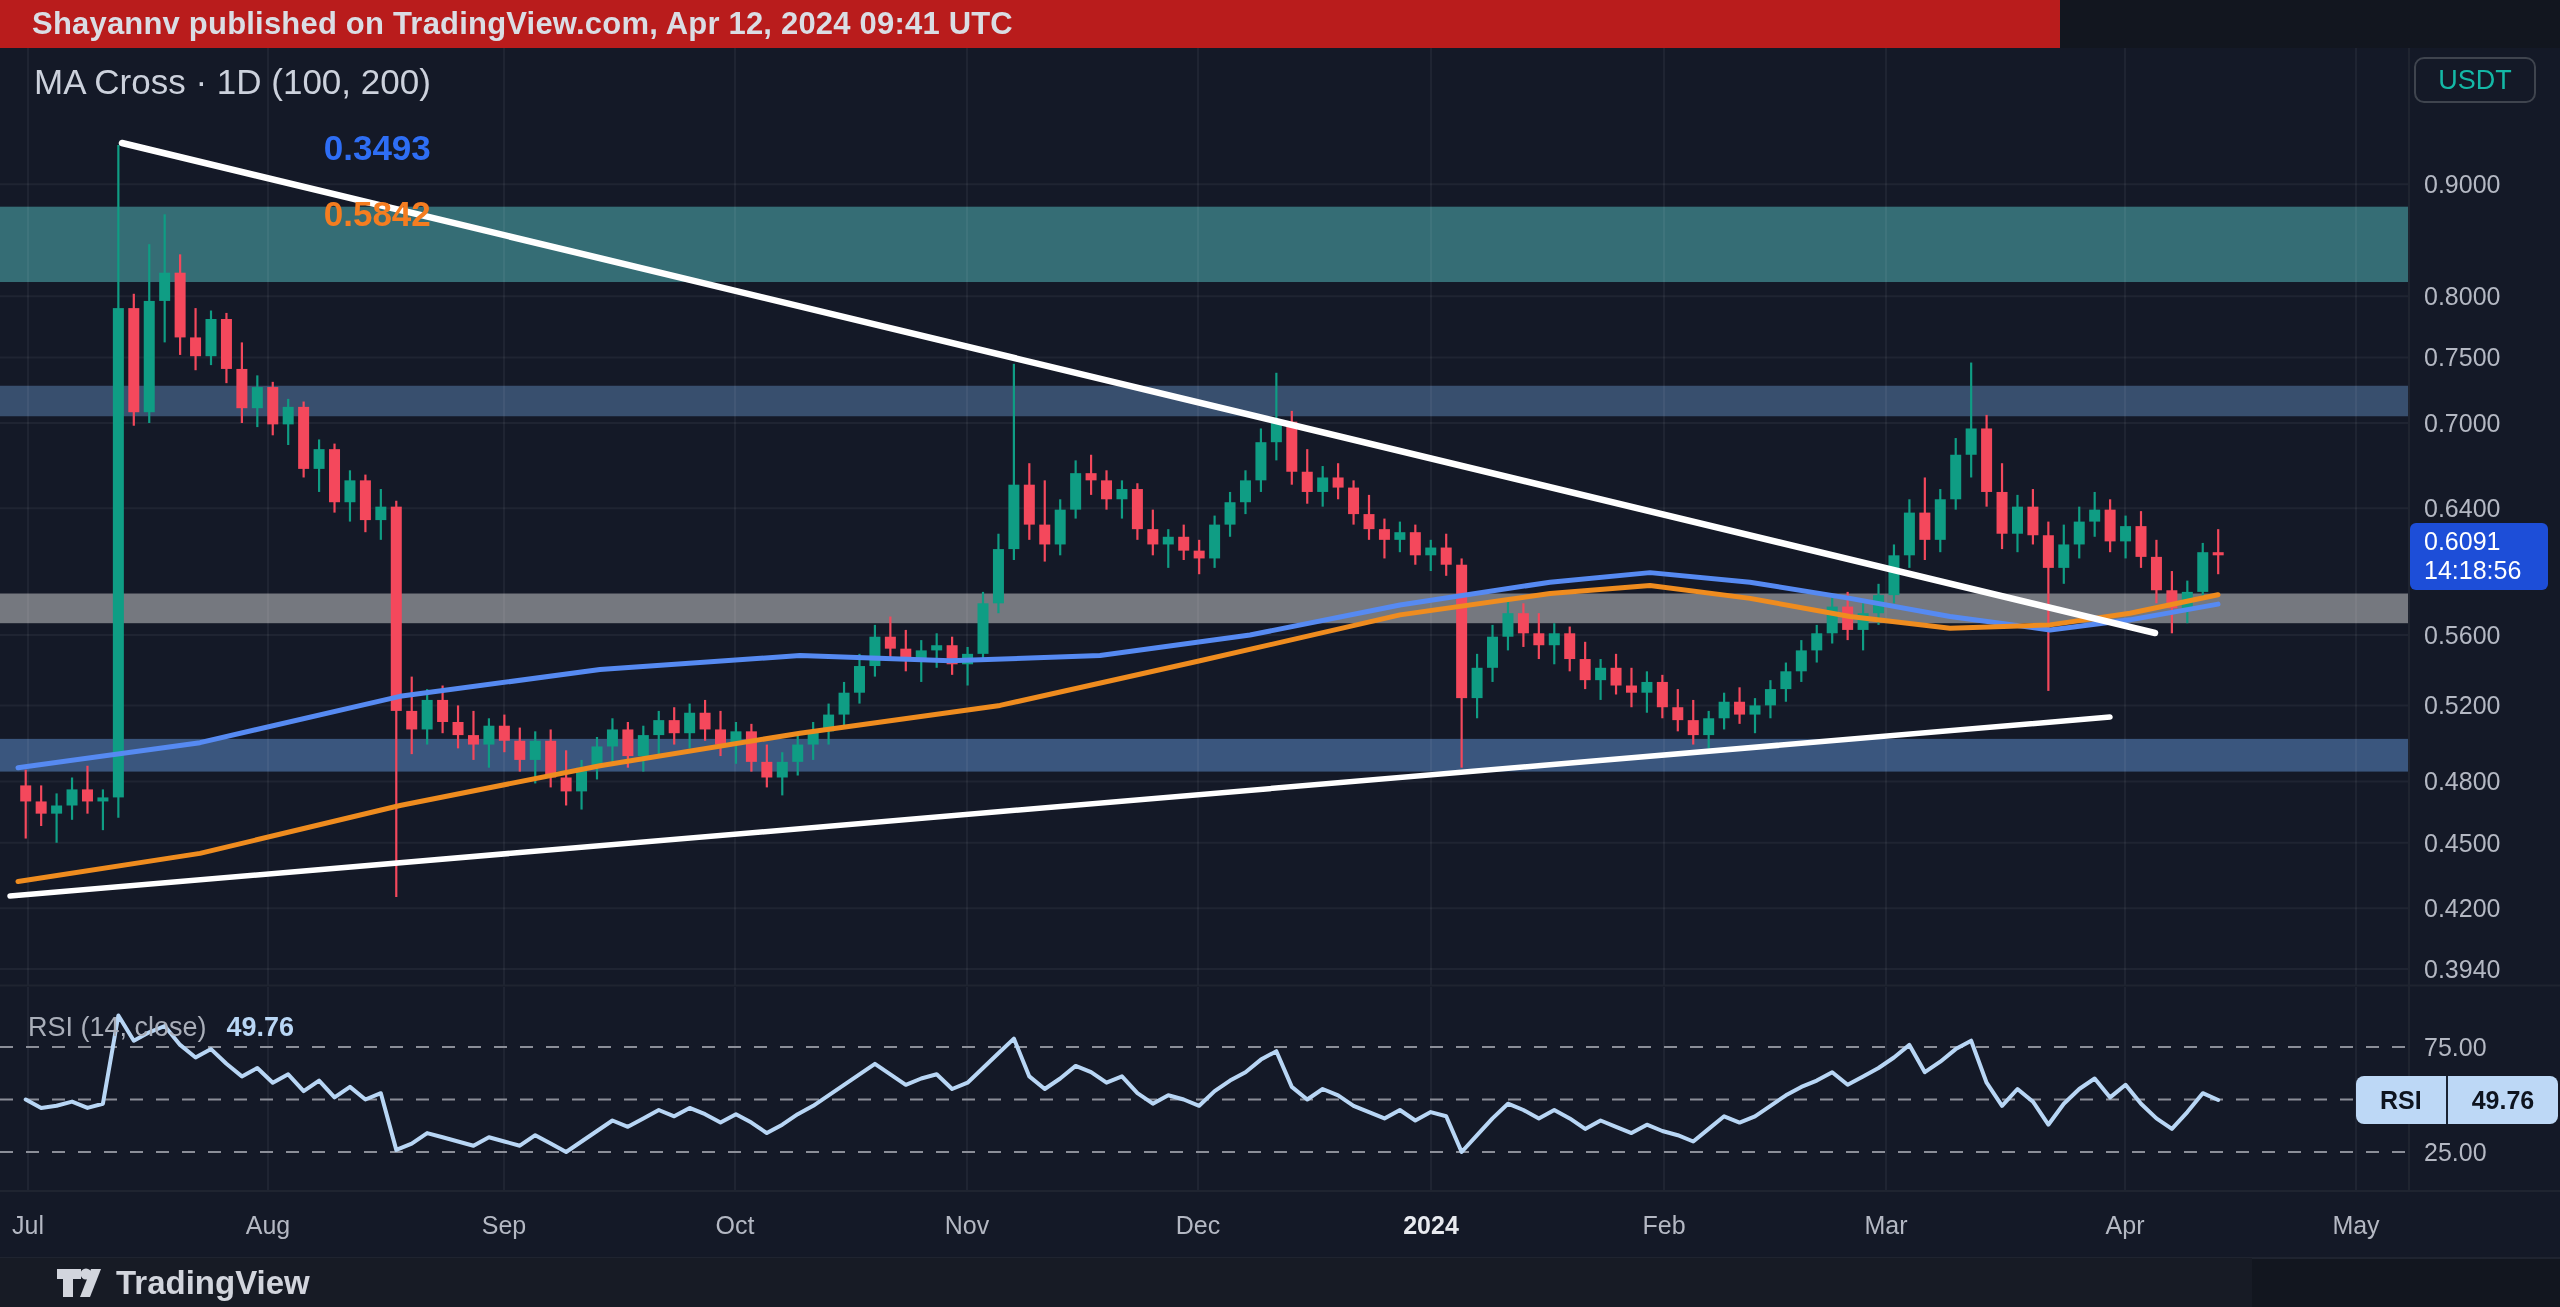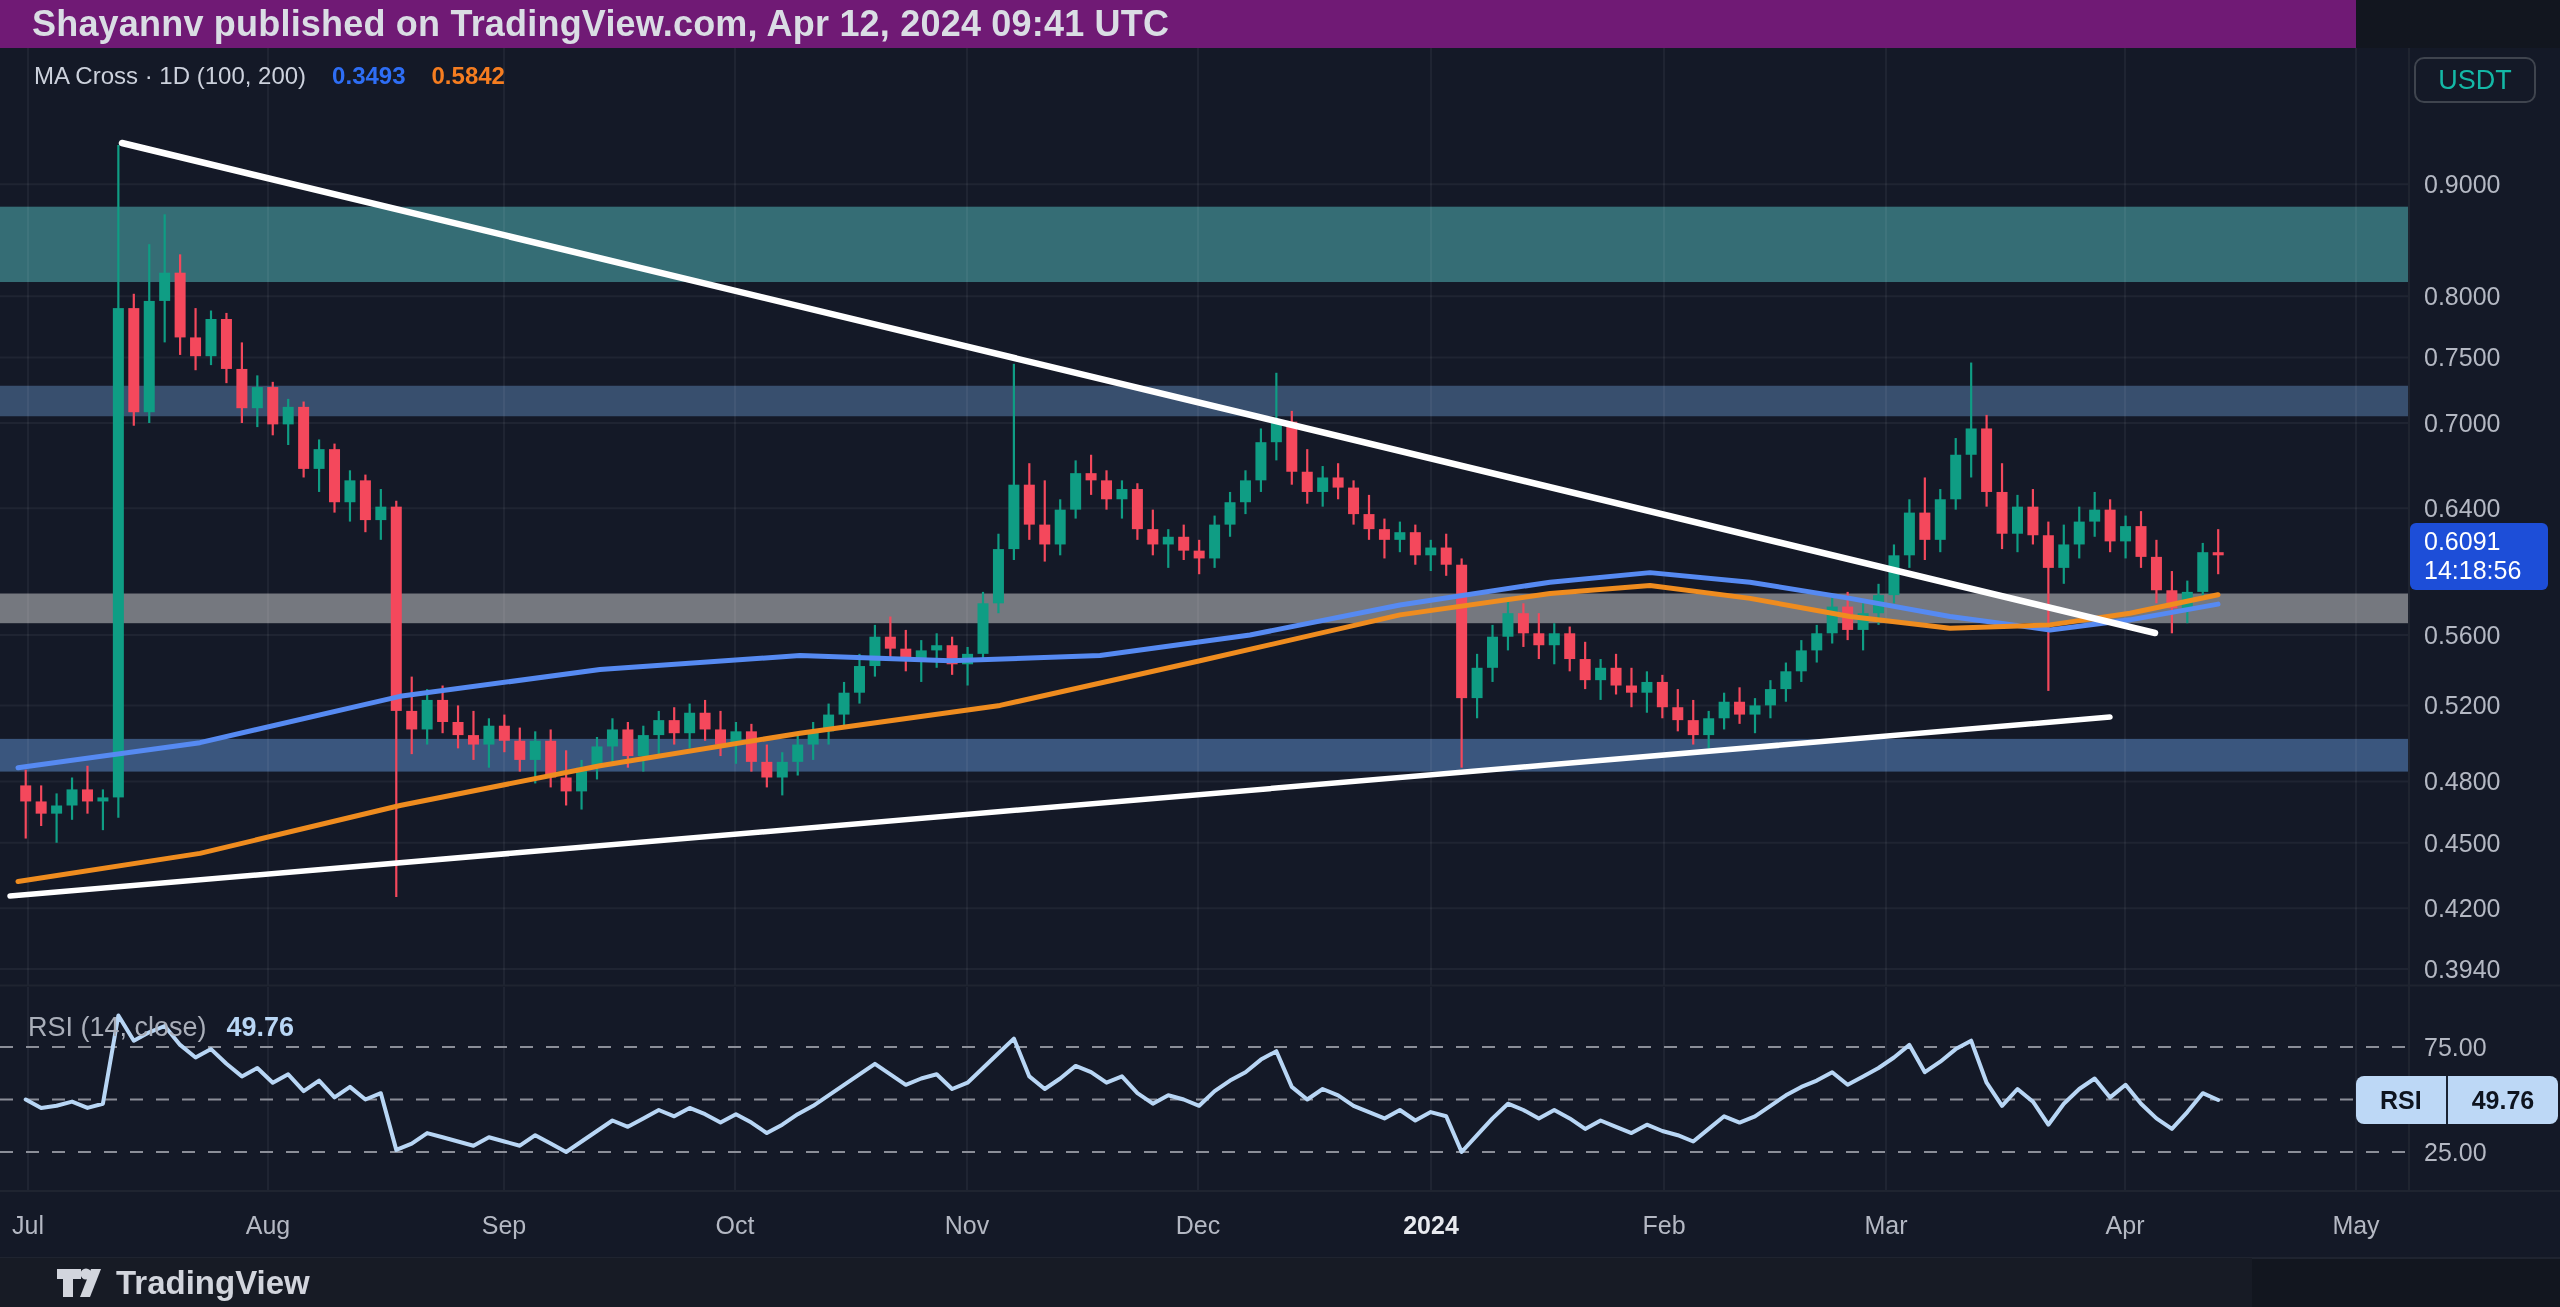--- a/index.html
+++ b/index.html
@@ -3,27 +3,28 @@
 <meta charset="utf-8">
 <style>
   html,body{margin:0;padding:0;}
   body{
     width:2560px;height:1307px;position:relative;overflow:hidden;
     background:#12161f;font-family:"Liberation Sans",sans-serif;
     -webkit-font-smoothing:antialiased;
   }
   svg#chart{position:absolute;left:0;top:0;}
   .publish-bar{
-    position:absolute;left:0;top:0;width:2356px;height:48px;background:#701a75;
+    position:absolute;left:0;top:0;width:2060px;height:48px;background:#b91c1c;
     display:flex;align-items:center;padding-left:32px;box-sizing:border-box;
-    color:#dadde4;font-size:36px;font-weight:600;letter-spacing:.2px;
+    color:#dadde4;font-size:31px;font-weight:600;letter-spacing:.2px;
   }
   .header-row{
     position:absolute;left:34px;top:62px;display:flex;align-items:flex-end;gap:26px;
-    font-size:24px;
+    font-size:35px;
+    flex-direction:column;
   }
   .header-title{color:#ccd1dc;}
   .ma-value{font-weight:600;}
   .symbol-btn{
     position:absolute;left:2414px;top:57px;width:122px;height:46px;
     border:2px solid #3f444e;border-radius:10px;display:flex;align-items:center;justify-content:center;
     color:#14b8a6;font-size:27px;cursor:pointer;box-sizing:border-box;
   }
   .rsi-label-row{
     position:absolute;left:28px;top:1012px;display:flex;align-items:baseline;gap:20px;font-size:27px;

